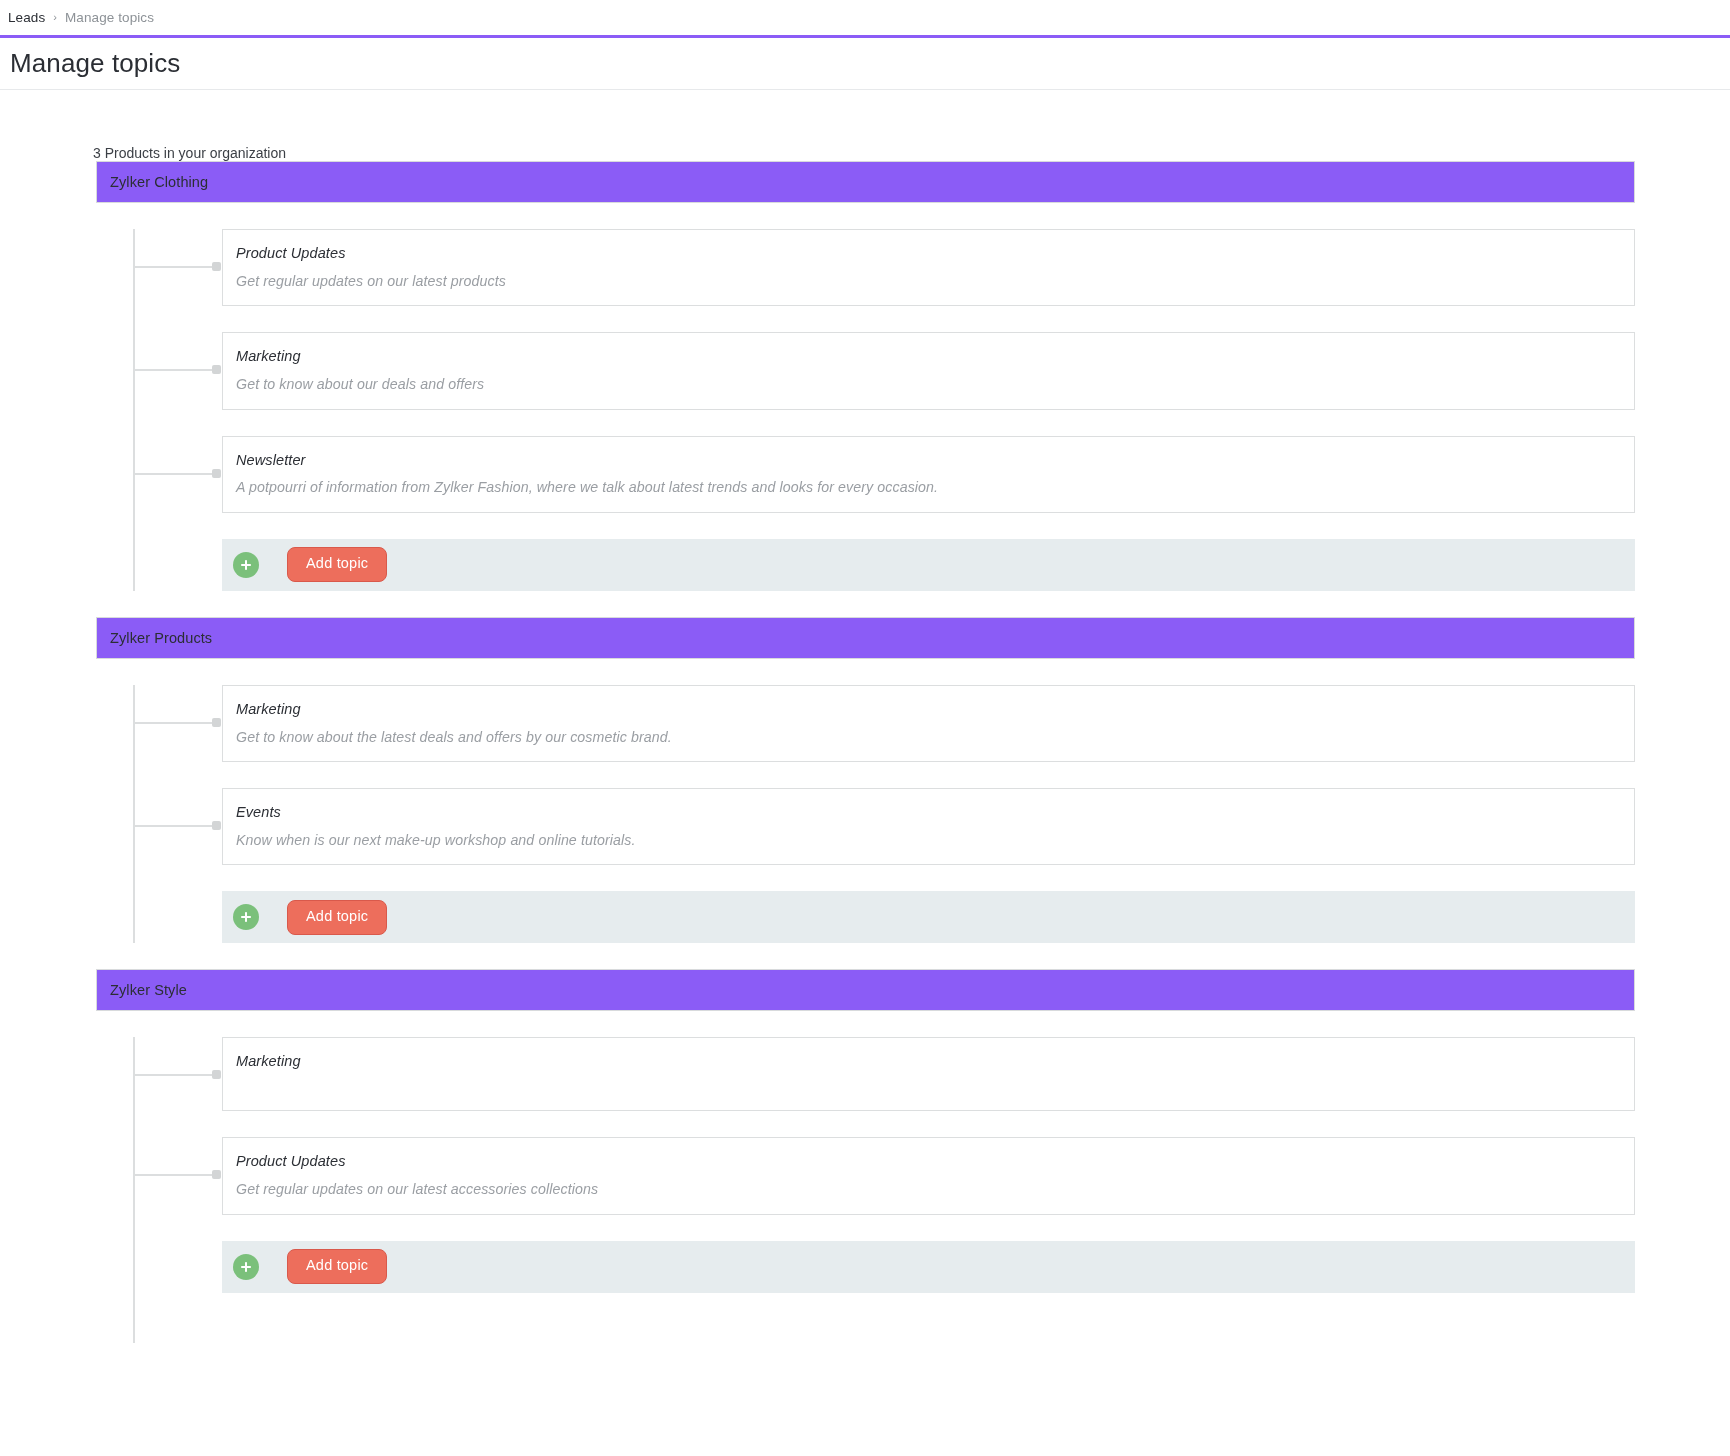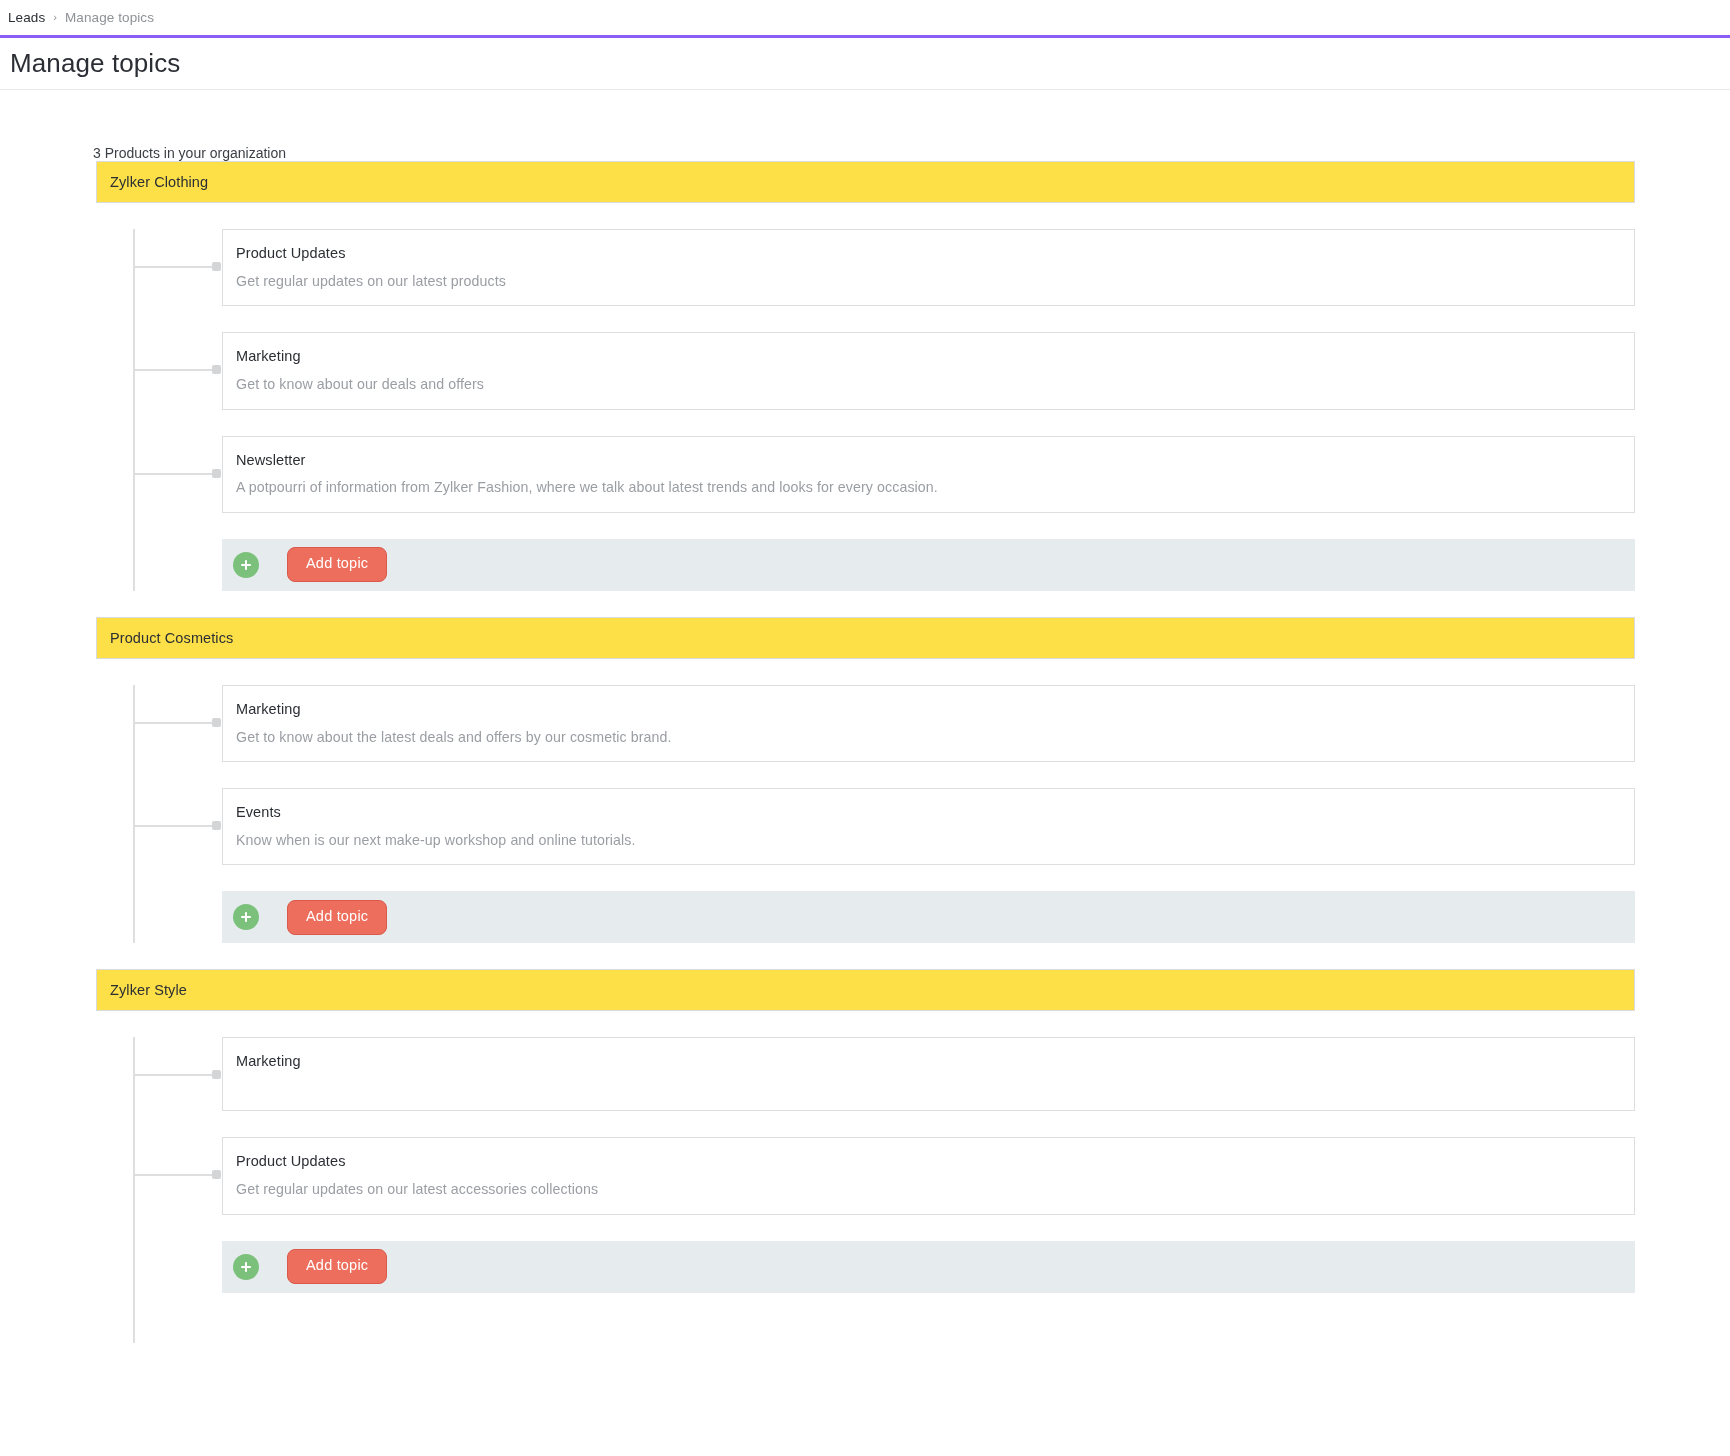--- a/index.html
+++ b/index.html
@@ -78,21 +78,21 @@
     position: relative;
   }
 
   
   .product-card {
     position: relative;
     margin-left: 96px;
     margin-right: 95px;
     height: 42px;
     border: 1px solid #d8dadc;
-    background: #fde047;
+    background: #8b5cf6;
     display: flex;
     align-items: center;
     padding-left: 13px;
     z-index: 2;
   }
   .product-name {
     font-size: 14.5px;
     color: #2b2e34;
     letter-spacing: .1px;
   }
@@ -116,20 +116,21 @@
   .topic-row {
     position: relative;
     margin-left: 222px;
     margin-right: 95px;
     margin-top: 26px;
     border: 1px solid #dcdedf;
     background: #ffffff;
     min-height: 74px;
     padding: 14px 16px 15px 13px;
     z-index: 2;
+    font-style: italic;
   }
   .topic-row:first-child { margin-top: 26px; }
 
   
   .topic-row::before {
     content: "";
     position: absolute;
     left: -88px;
     top: 36px;
     width: 80px;
@@ -259,21 +260,21 @@
                 <rect x="2.2" y="6" width="9.6" height="2" fill="#ffffff"></rect>
               </svg>
             </span>
             <button class="add-topic-btn">Add topic</button>
           </div>
         </div>
       </div>
       <div class="product-group">
         <div class="group-gap"></div>
         <div class="product-card">
-          <span class="product-name">Product Cosmetics</span>
+          <span class="product-name">Zylker Products</span>
         </div>
         <div class="children">
           <div class="topic-row">
             <div class="topic-name">Marketing</div>
             <div class="topic-desc">Get to know about the latest deals and offers by our cosmetic brand.</div>
           </div>
           <div class="topic-row">
             <div class="topic-name">Events</div>
             <div class="topic-desc">Know when is our next make-up workshop and online tutorials.</div>
           </div>

